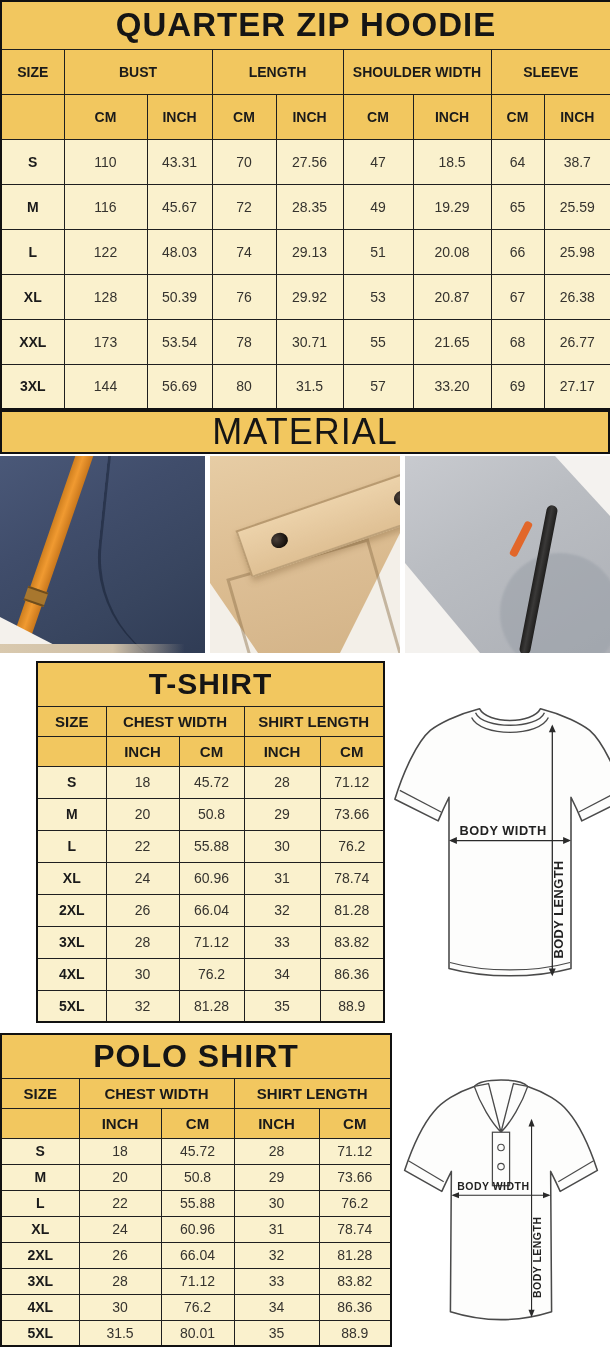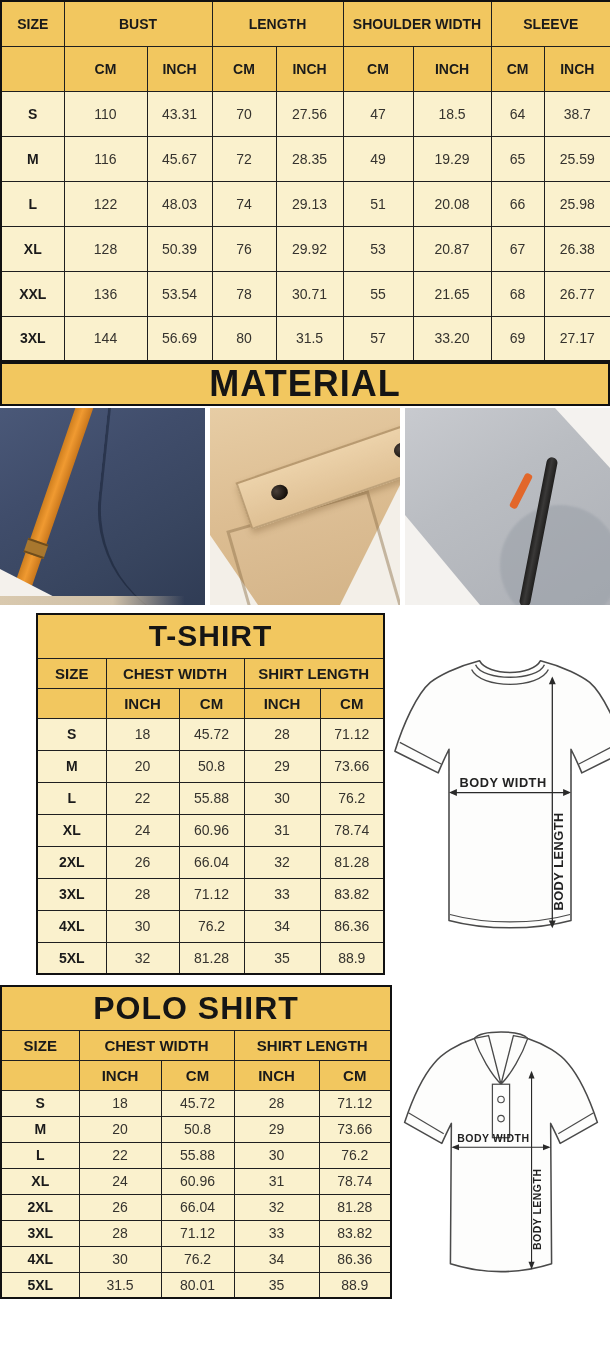--- a/index.html
+++ b/index.html
@@ -15,21 +15,21 @@
   
   .hoodie-table { width:610px; border:2px solid #111; }
   .hoodie-table .title-cell { height:48px; font-size:33px; font-weight:bold; letter-spacing:1px; color:#151515; }
   .hoodie-table .hdr td { height:45px; font-size:14px; font-weight:bold; color:#1a1a1a; }
   .hoodie-table .data td { height:45px; font-size:14px; color:#35332e; }
   .hoodie-table .data .sz { font-weight:bold; color:#1a1a1a; }
 
   
   .material-banner { width:610px; height:44px; background:#f2c75f; border:2px solid #111;
     display:flex; align-items:center; justify-content:center;
-    font-size:36px; font-weight:bold; letter-spacing:1px; color:#151515; }
+    font-size:36px; font-weight:normal; letter-spacing:1px; color:#151515; }
   .photos { width:610px; height:197px; margin-top:2px; display:flex; }
   .photo { position:relative; height:197px; overflow:hidden; }
   .photo-gap { width:5px; height:197px; background:#fff; }
   .photo-navy  { width:205px; background:linear-gradient(150deg,#4a5878 0%,#404d6b 35%,#38455f 70%,#303c55 100%); }
   .photo-khaki { width:190px; background:linear-gradient(165deg,#e7cda5 0%,#ddbe93 45%,#d2b183 100%); }
   .photo-gray  { width:205px; background:linear-gradient(150deg,#c8cacf 0%,#babdc2 40%,#adb0b6 100%); }
 
   .navy-seam { position:absolute; left:98px; top:-20px; width:120px; height:235px;
     border-left:3px solid rgba(16,24,42,.45); border-bottom-left-radius:130px; transform:rotate(6deg); }
   .drawstring { position:absolute; left:82px; top:-18px; width:17px; height:250px;
@@ -99,20 +99,23 @@
         <col style="width:83px">
         <col style="width:65px">
         <col style="width:64px">
       <col style="width:67px">
         <col style="width:70px">
         <col style="width:78px">
         <col style="width:53px">
         <col style="width:67px">
     </colgroup>
     <tbody>
+        <tr>
+      <td class="gold title-cell" colspan="9">QUARTER ZIP HOODIE</td>
+    </tr>
     <tr class="hdr">
       <td class="gold">SIZE</td>
       <td class="gold" colspan="2">BUST</td>
       <td class="gold" colspan="2">LENGTH</td>
       <td class="gold" colspan="2">SHOULDER WIDTH</td>
       <td class="gold" colspan="2">SLEEVE</td>
     </tr>
     <tr class="hdr">
       <td class="gold"></td>
       <td class="gold">CM</td>
@@ -163,21 +166,21 @@
       <td class="cream">50.39</td>
       <td class="cream">76</td>
       <td class="cream">29.92</td>
       <td class="cream">53</td>
       <td class="cream">20.87</td>
       <td class="cream">67</td>
       <td class="cream">26.38</td>
     </tr>
     <tr class="data">
       <td class="cream sz">XXL</td>
-      <td class="cream">136</td>
+      <td class="cream">173</td>
       <td class="cream">53.54</td>
       <td class="cream">78</td>
       <td class="cream">30.71</td>
       <td class="cream">55</td>
       <td class="cream">21.65</td>
       <td class="cream">68</td>
       <td class="cream">26.77</td>
     </tr>
     <tr class="data">
       <td class="cream sz">3XL</td>

